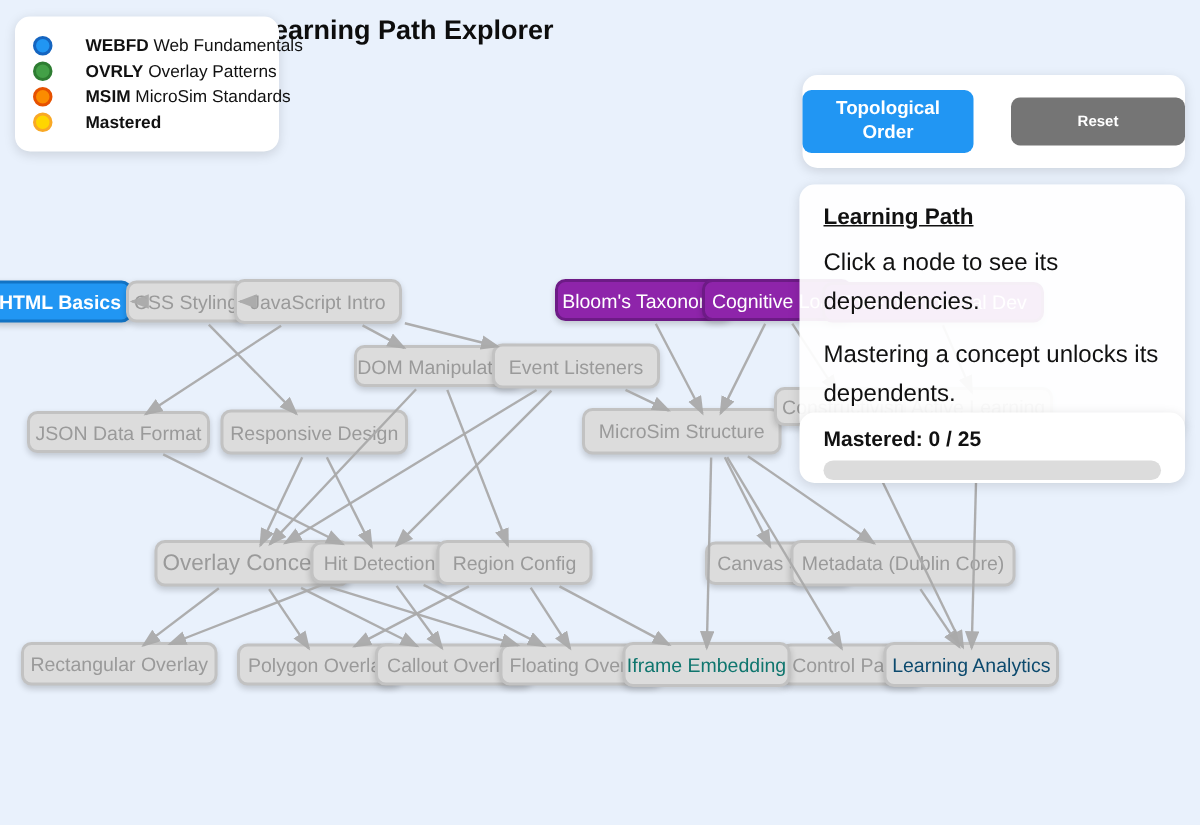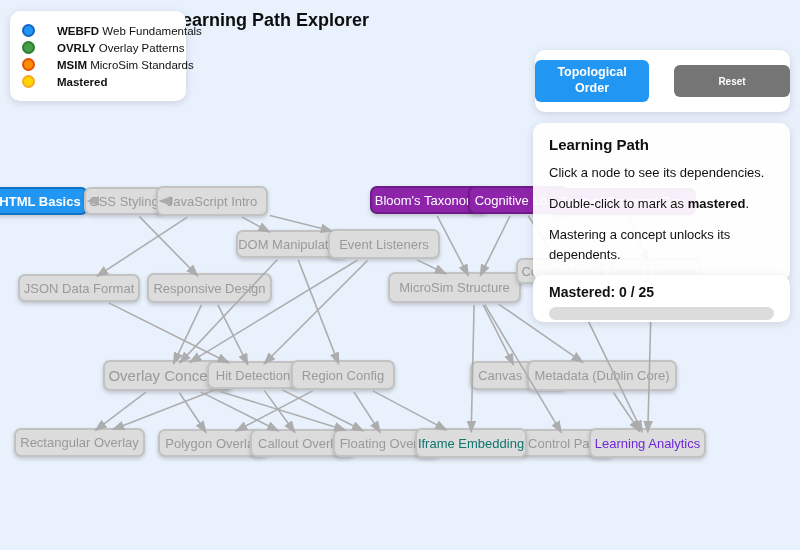--- a/index.html
+++ b/index.html
@@ -25,22 +25,22 @@
   #controls{left:535px;top:50px;width:255px;height:62px;display:flex;align-items:center;
             justify-content:center;gap:25px;}
   .btn{border:none;border-radius:6px;color:#fff;font-weight:bold;cursor:pointer;
        font-family:"Liberation Sans",sans-serif;display:flex;align-items:center;justify-content:center;}
   #btn-topo{width:114px;height:42px;font-size:12.5px;line-height:1.25;text-align:center;padding:0 10px;}
   #btn-reset{width:116px;height:32px;font-size:10px;}
 
   
   #info-panel{left:533px;top:123px;width:257px;padding:13px 16px 15px 16px;
               background:rgba(255,255,255,0.93);}
-  #info-heading{font-size:15px;font-weight:bold;color:#111;margin:0 0 4px 0;}
-  .info-line{font-size:13px;color:#111;margin:10px 0 0 0;line-height:1.6;}
+  #info-heading{font-size:15px;font-weight:bold;color:#111;margin:0 0 4px 0;text-decoration:underline;}
+  .info-line{font-size:16px;color:#111;margin:10px 0 0 0;line-height:1.6;}
   .info-line b{font-weight:bold;}
 
   
   #mastered-panel{left:533px;top:275px;width:257px;height:47px;padding:9px 16px;}
   #mastered-label{font-size:14px;font-weight:bold;color:#111;}
   #progress-track{margin-top:7px;height:13px;border-radius:7px;background:#dcdcdc;overflow:hidden;}
   #progress-fill{height:100%;border-radius:7px;width:0;}
 
   
   #graph{position:absolute;inset:0;z-index:1;}
@@ -74,21 +74,21 @@
         <div class="node" style="left: 207px; top: 361px; width: 92px; height: 28px; background: rgb(220, 220, 220); border-color: rgb(194, 194, 194); color: rgb(154, 154, 154); font-weight: normal;">Hit Detection</div>
         <div class="node" style="left: 291px; top: 360px; width: 104px; height: 30px; background: rgb(220, 220, 220); border-color: rgb(194, 194, 194); color: rgb(154, 154, 154); font-weight: normal;">Region Config</div>
         <div class="node" style="left: 470px; top: 361px; width: 98px; height: 29px; background: rgb(220, 220, 220); border-color: rgb(194, 194, 194); color: rgb(154, 154, 154); font-weight: normal;">Canvas Setup</div>
         <div class="node" style="left: 527px; top: 360px; width: 150px; height: 31px; background: rgb(220, 220, 220); border-color: rgb(194, 194, 194); color: rgb(154, 154, 154); font-weight: normal;">Metadata (Dublin Core)</div>
         <div class="node" style="left: 14px; top: 428px; width: 131px; height: 29px; background: rgb(220, 220, 220); border-color: rgb(194, 194, 194); color: rgb(154, 154, 154); font-weight: normal;">Rectangular Overlay</div>
         <div class="node" style="left: 158px; top: 429px; width: 110px; height: 28px; background: rgb(220, 220, 220); border-color: rgb(194, 194, 194); color: rgb(154, 154, 154); font-weight: normal;">Polygon Overlay</div>
         <div class="node" style="left: 250px; top: 429px; width: 105px; height: 28px; background: rgb(220, 220, 220); border-color: rgb(194, 194, 194); color: rgb(154, 154, 154); font-weight: normal;">Callout Overlay</div>
         <div class="node" style="left: 333px; top: 429px; width: 108px; height: 28px; background: rgb(220, 220, 220); border-color: rgb(194, 194, 194); color: rgb(154, 154, 154); font-weight: normal;">Floating Overlay</div>
         <div class="node" style="left: 520px; top: 429px; width: 95px; height: 28px; background: rgb(220, 220, 220); border-color: rgb(194, 194, 194); color: rgb(154, 154, 154); font-weight: normal;">Control Panel</div>
         <div class="node" style="left: 415px; top: 428px; width: 112px; height: 30px; background: rgb(220, 220, 220); border-color: rgb(194, 194, 194); color: #0f766e; font-weight: normal;">Iframe Embedding</div>
-        <div class="node" style="left: 589px; top: 428px; width: 117px; height: 30px; background: rgb(220, 220, 220); border-color: rgb(194, 194, 194); color: #6d28d9; font-weight: normal;">Learning Analytics</div>
+        <div class="node" style="left: 589px; top: 428px; width: 117px; height: 30px; background: rgb(220, 220, 220); border-color: rgb(194, 194, 194); color: #0c4a6e; font-weight: normal;">Learning Analytics</div>
       </div>
     <svg id="edges" width="800" height="550">
         <defs>
           <marker id="arw" markerWidth="10" markerHeight="8" refX="7" refY="3" orient="auto">
             <path d="M0,0 L8,3 L0,6 Z" fill="#aaaaaa"></path>
           </marker>
         </defs>
         <line x1="90.0" y1="201.0" x2="88.0" y2="201.0" stroke="#aaaaaa" stroke-width="1.6" opacity="0.95" marker-end="url(#arw)"></line>
         <line x1="166.0" y1="201.0" x2="160.0" y2="201.0" stroke="#aaaaaa" stroke-width="1.6" opacity="0.95" marker-end="url(#arw)"></line>
         <line x1="241.7" y1="216.9" x2="269.5" y2="231.9" stroke="#aaaaaa" stroke-width="1.6" opacity="0.95" marker-end="url(#arw)"></line>
@@ -151,21 +151,20 @@
   </div>
 
   <div id="controls" class="card">
     <button id="btn-topo" class="btn" style="background: rgb(33, 150, 243);">Topological Order</button>
     <button id="btn-reset" class="btn" style="background: rgb(117, 117, 117);">Reset</button>
   </div>
 
   <div id="info-panel" class="card">
     <p id="info-heading">Learning Path</p>
     <p class="info-line">Click a node to see its dependencies.</p>
-    <p class="info-line"><span>Double-click to mark as </span><b>mastered</b><span>.</span></p>
     <p class="info-line">Mastering a concept unlocks its dependents.</p>
   </div>
 
   <div id="mastered-panel" class="card">
     <div id="mastered-label">Mastered: 0 / 25</div>
     <div id="progress-track">
       <div id="progress-fill" style="width: 0%; background: rgb(255, 214, 0);"></div>
     </div>
   </div>
 

